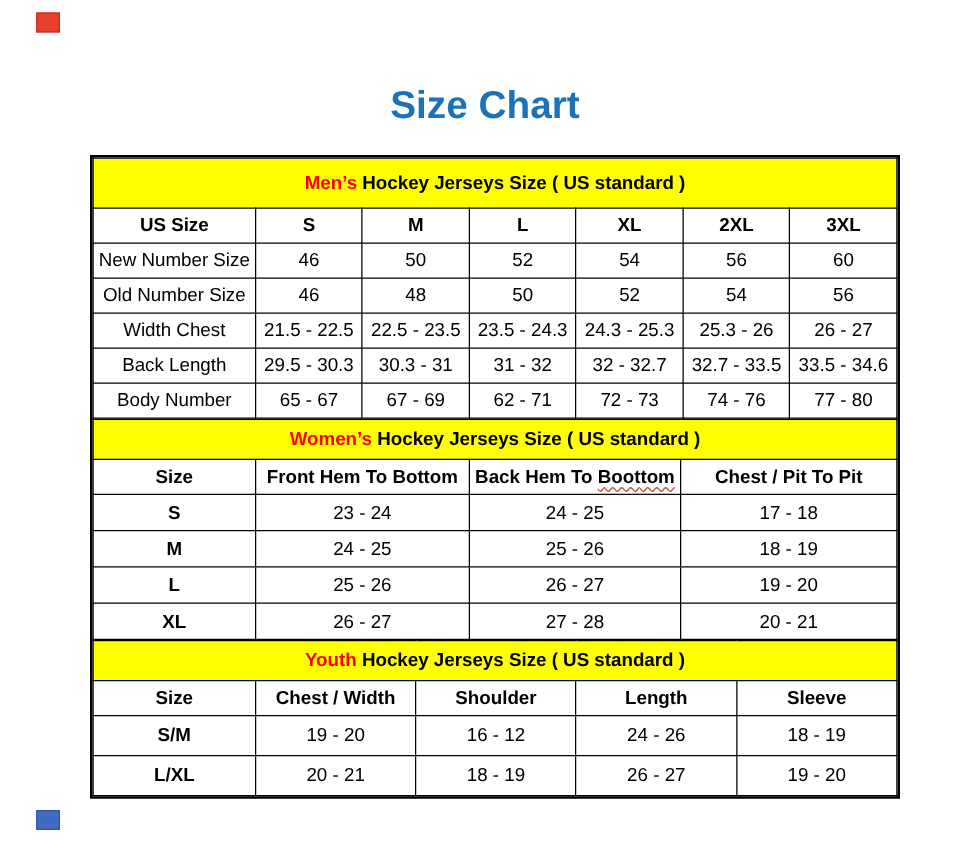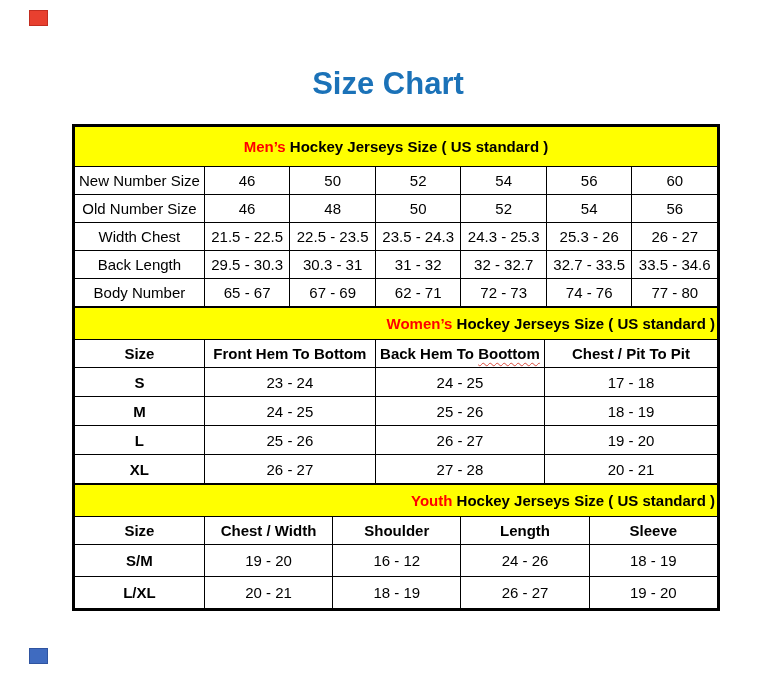--- a/index.html
+++ b/index.html
@@ -66,21 +66,21 @@
     font-size: 15px;
     overflow: hidden;
     white-space: nowrap;
   }
   th.banner {
     background: #ffff00;
     font-size: 17.5px;
     font-weight: bold;
     height: 35px;
   }
-  th.banner.compact { height: 27px; text-align: right; }
+  th.banner.compact { height: 27px; }
   .banner-accent { color: #ff0000; }
   tr.columns-row th {
     font-weight: bold;
     height: 23px;
   }
   tbody th { height: 23px; }
   tbody td { height: 23px; font-weight: normal; }
   table.tbl-mens tbody th { font-weight: normal; }
   table.tbl-womens tbody th,
   table.tbl-youth tbody th { font-weight: bold; }
@@ -111,20 +111,29 @@
         <col style="width:13.3%">
         <col style="width:13.3%">
       <col style="width:13.3%">
         <col style="width:13.3%">
         <col style="width:13.3%">
     </colgroup>
     <thead>
       <tr>
         <th class="banner" colspan="7"><span class="banner-accent">Men’s</span><span> Hockey Jerseys Size ( US standard )</span></th>
       </tr>
+      <tr class="columns-row">
+          <th>US Size</th>
+          <th>S</th>
+          <th>M</th>
+          <th>L</th>
+          <th>XL</th>
+          <th>2XL</th>
+          <th>3XL</th>
+        </tr>
     </thead>
     <tbody>
         <tr>
           <th>New Number Size</th>
           <td>46</td>
           <td>50</td>
           <td>52</td>
           <td>54</td>
           <td>56</td>
           <td>60</td>

